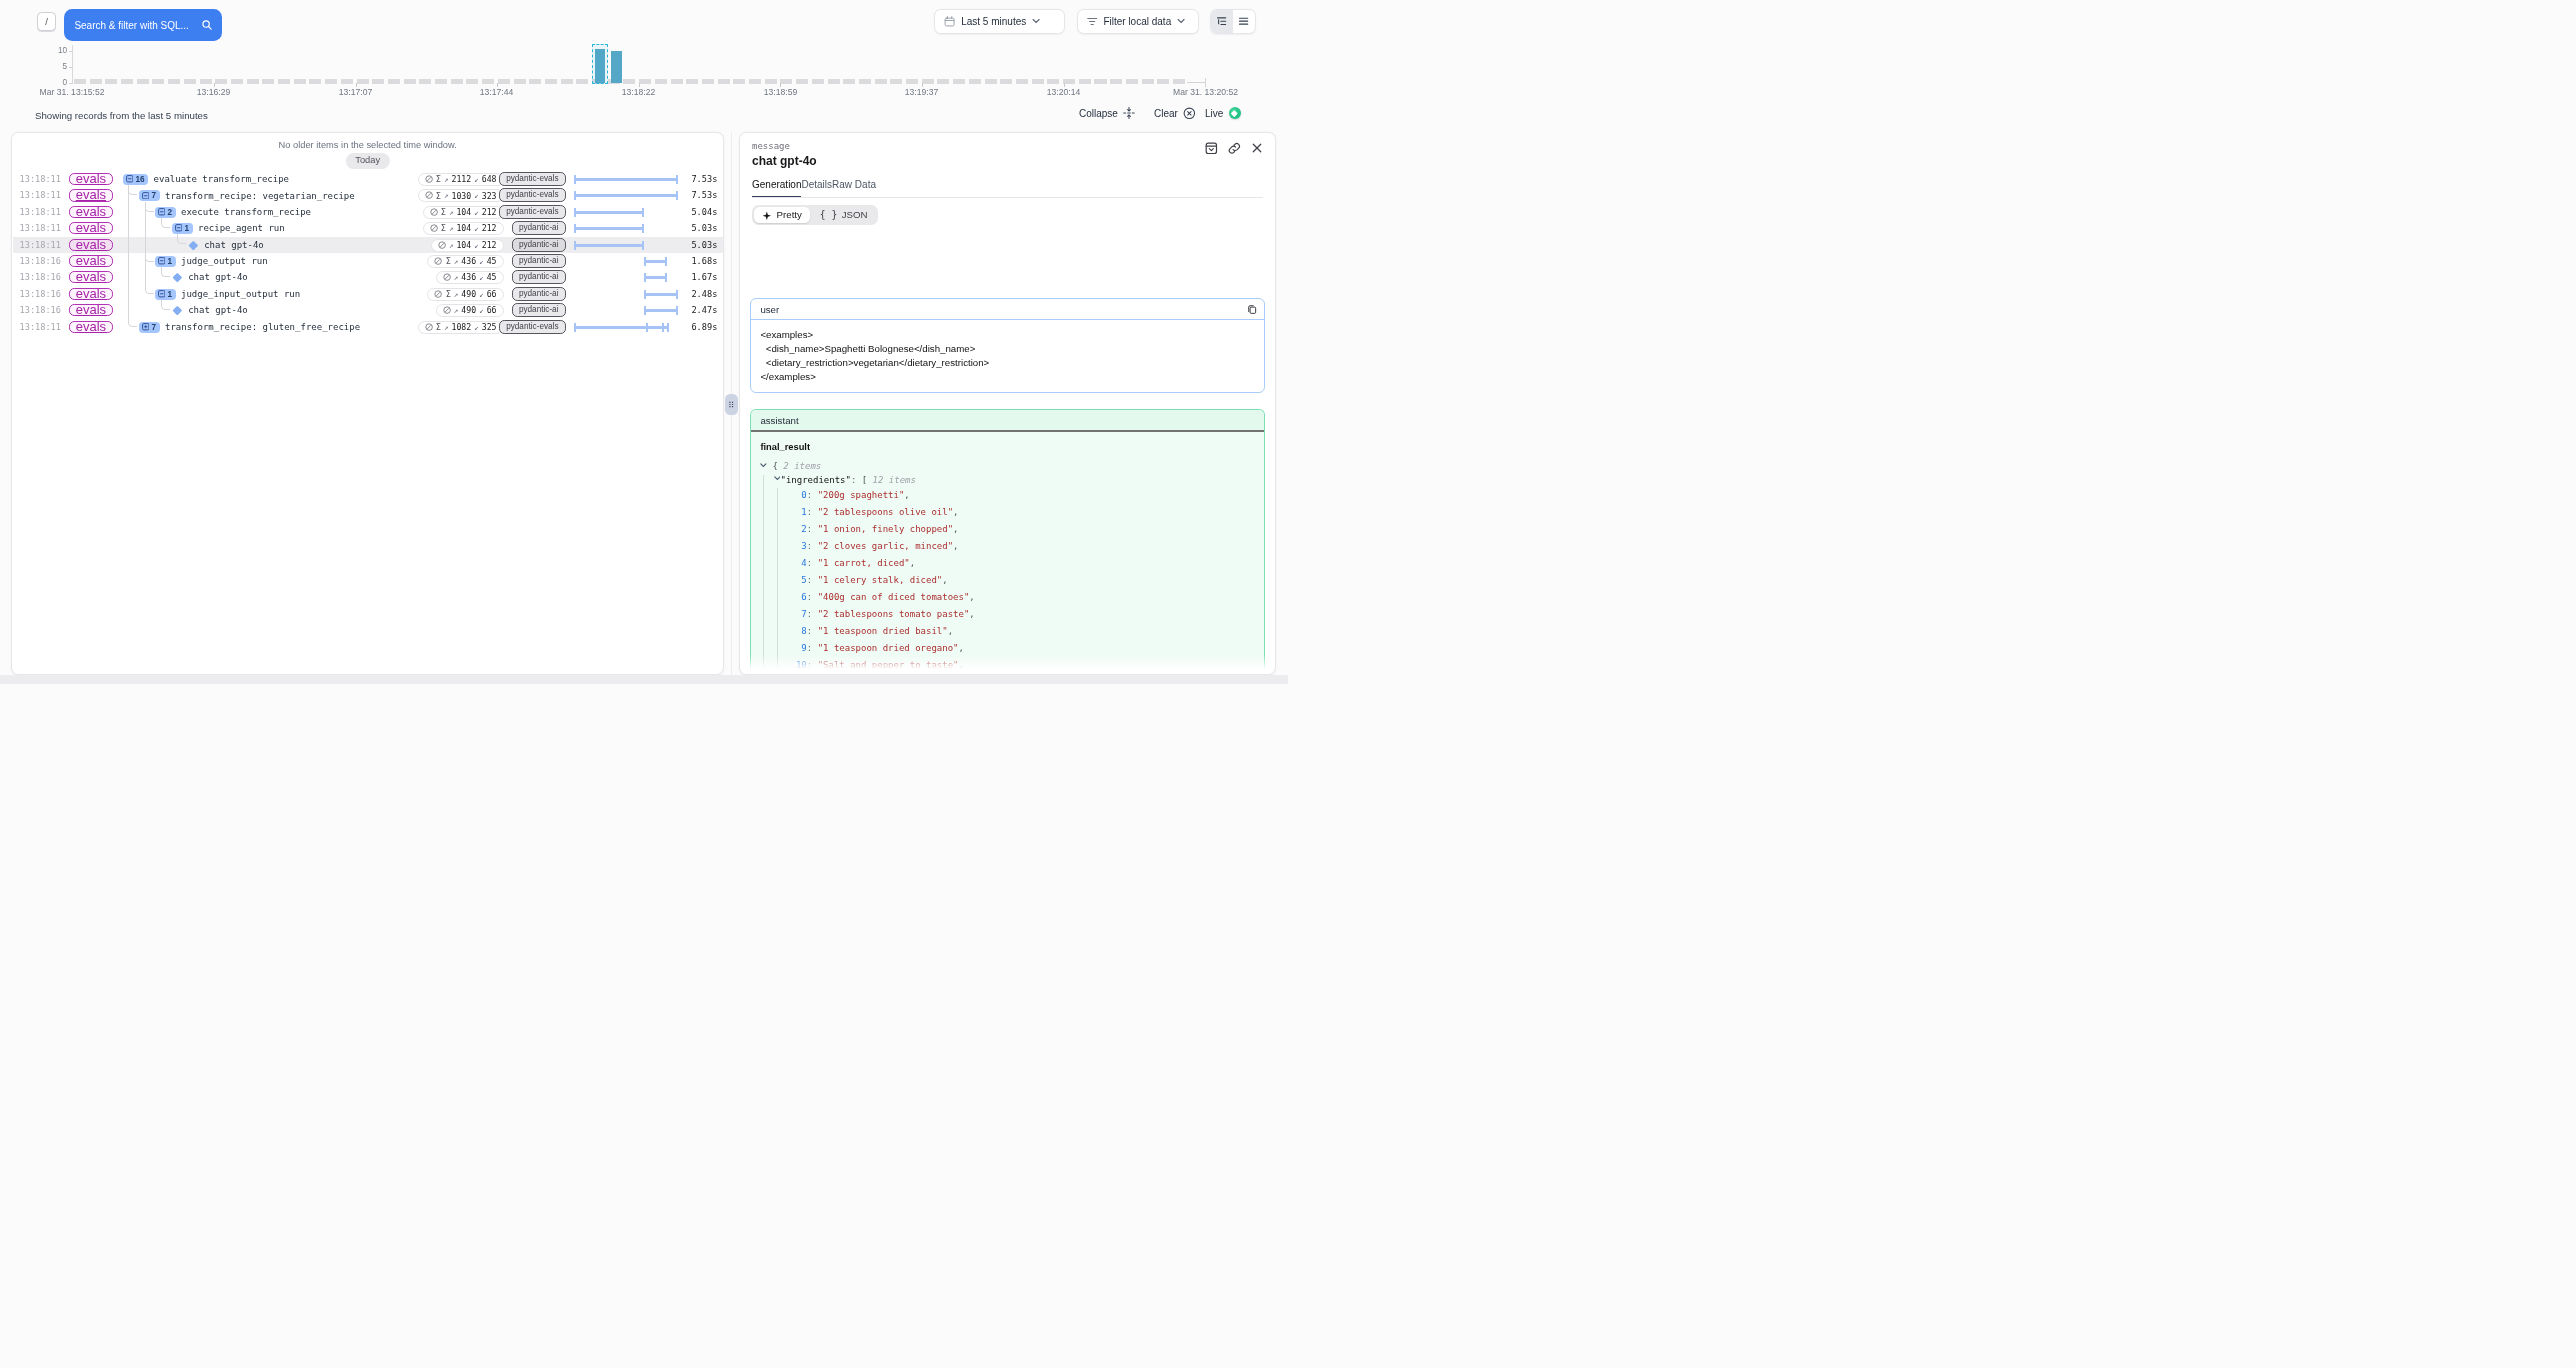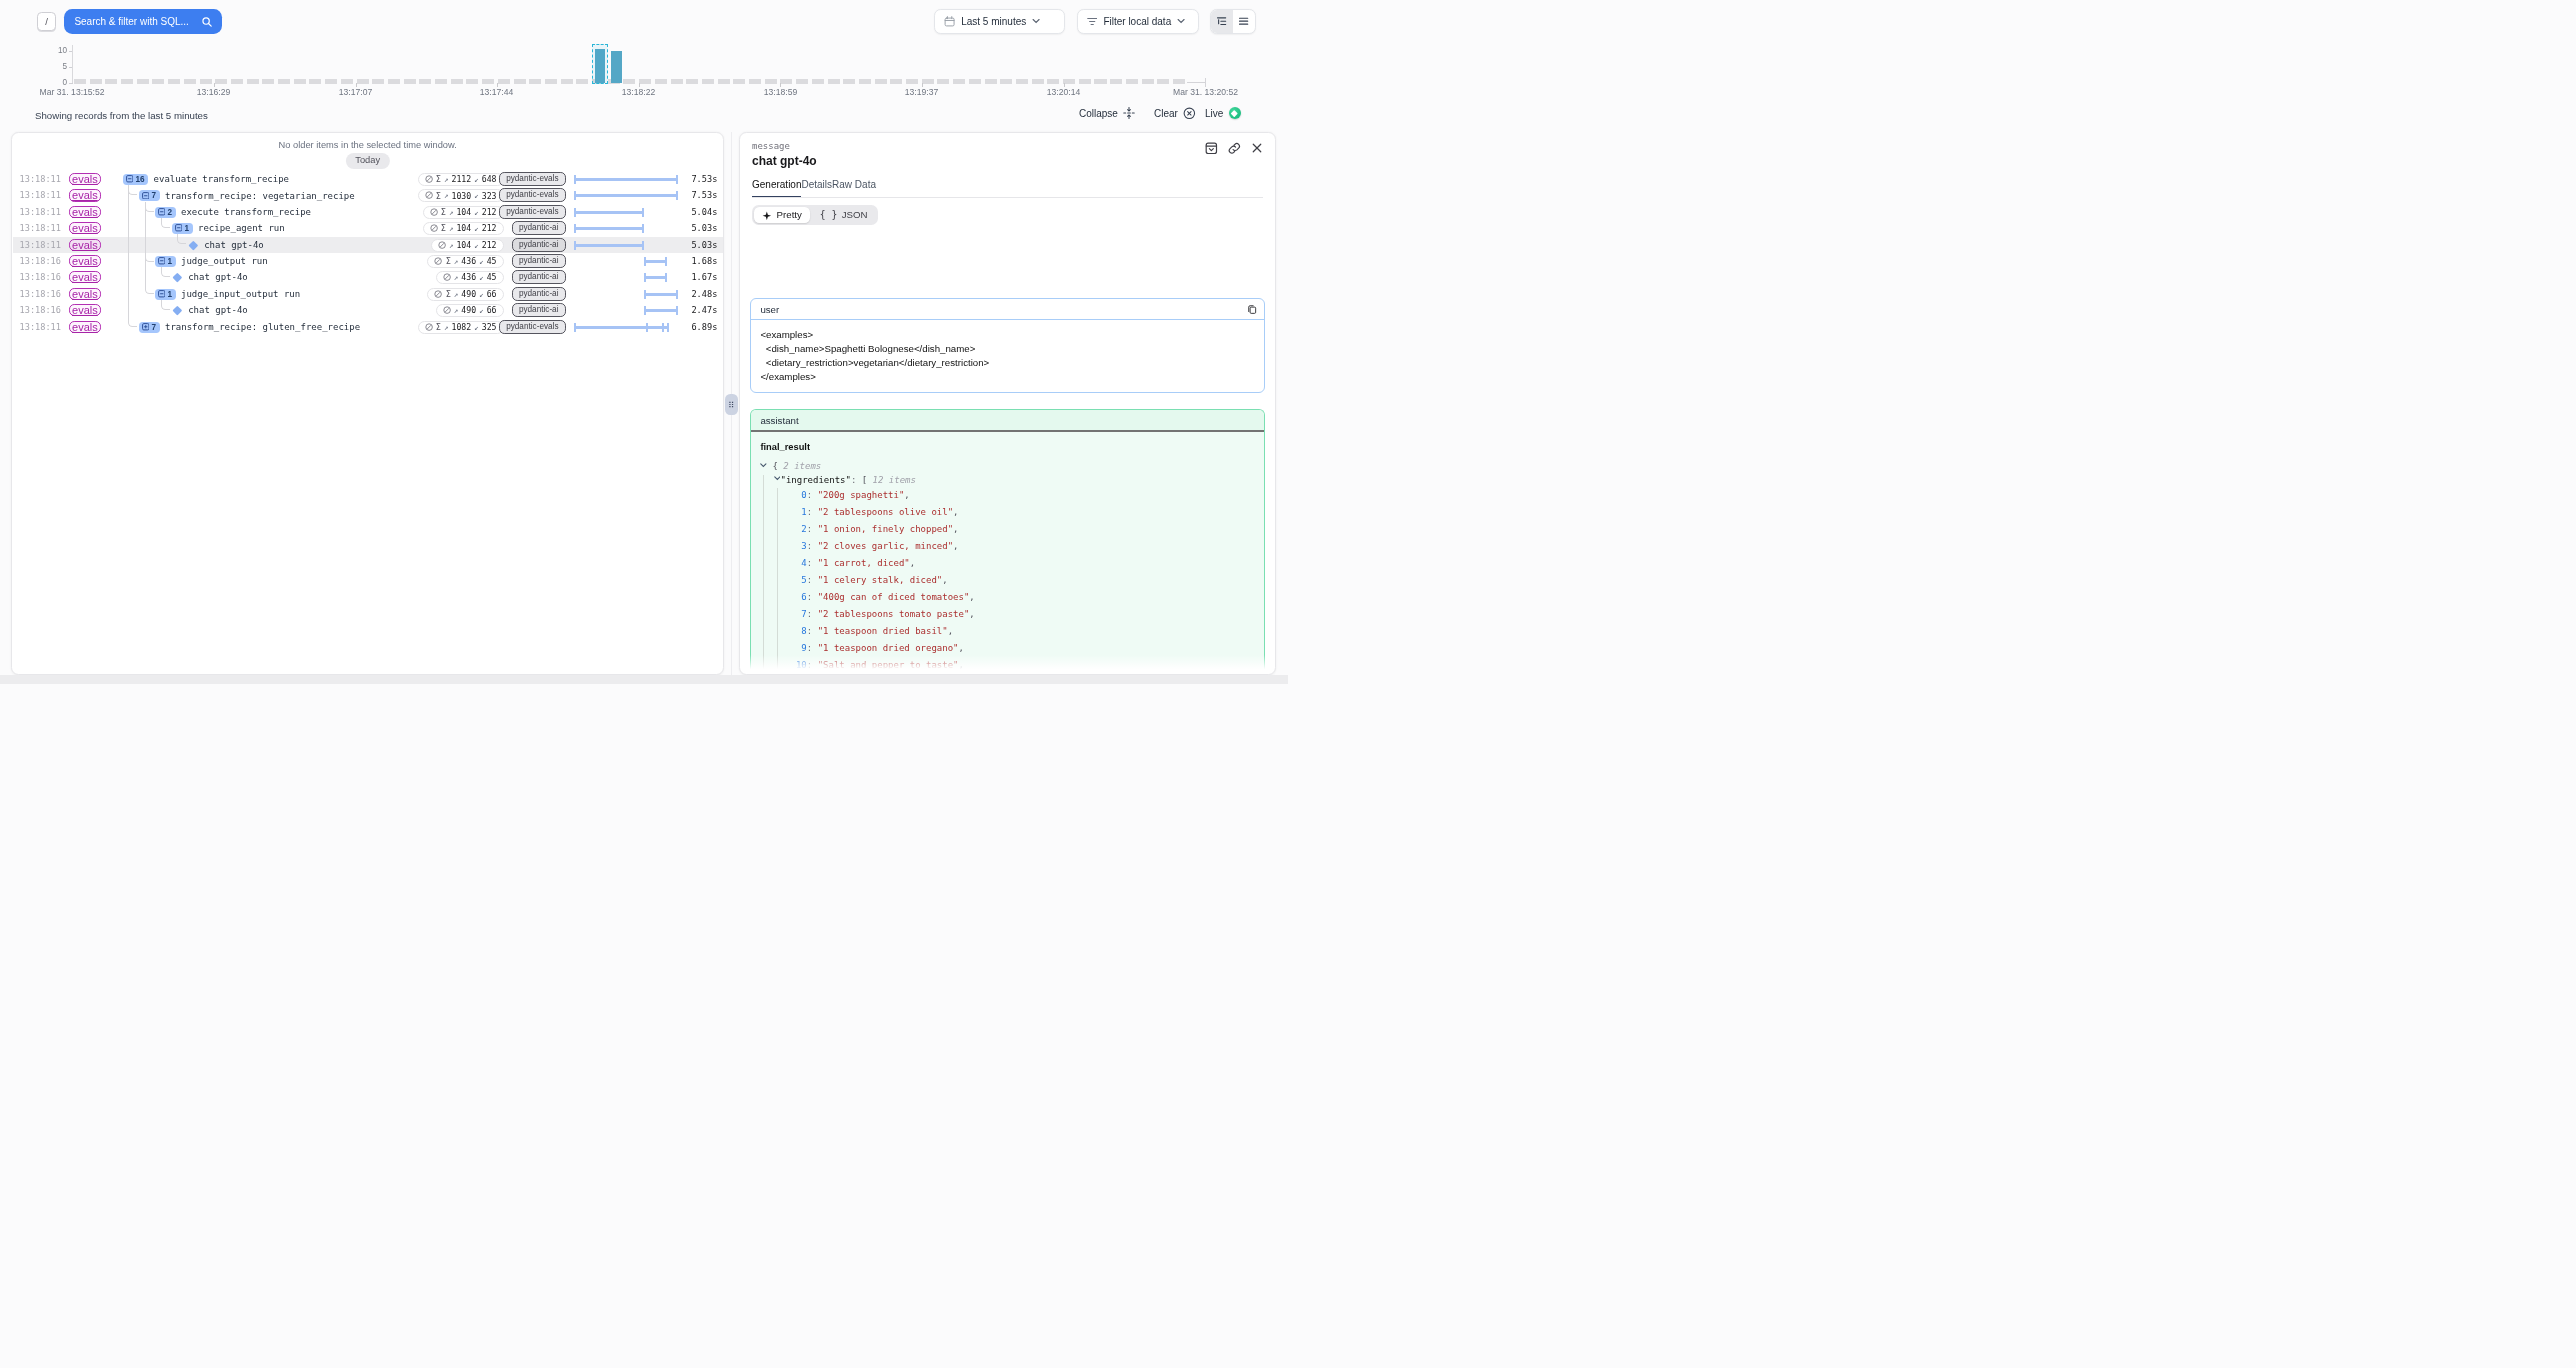--- a/index.html
+++ b/index.html
@@ -5,21 +5,21 @@
   * { margin:0; padding:0; box-sizing:border-box; }
   html,body { background:#fbfbfc; }
   #app { position:relative; width:1288px; height:684px; background:#fbfbfc; overflow:hidden;
          font-family:"Liberation Sans", sans-serif; color:#18181b; }
   .mono { font-family:"DejaVu Sans Mono", monospace; }
 
   
   .slash-key { position:absolute; left:37px; top:12px; width:19.4px; height:19.4px; background:#fff;
     border:0.7px solid #cfcfd4; border-radius:4.5px; box-shadow:0 1.1px 0 #dcdce0; color:#52525b;
     font-size:9.7px; display:flex; align-items:center; justify-content:center; }
-  .search-btn { position:absolute; left:64px; top:9px; width:158px; height:25px; background:#3d7ef0;
+  .search-btn { position:absolute; left:64px; top:9px; width:158px; height:32px; background:#3d7ef0;
     border:none; border-radius:8.2px; color:#fff; font-size:10px; display:flex; align-items:center;
     padding:0 9px 0 10.4px; cursor:pointer; font-family:"Liberation Sans",sans-serif; }
   .search-btn .lbl { flex:1; text-align:left; }
   .tb-btn { position:absolute; top:9px; height:24.6px; background:#fff; border:0.7px solid #e4e6ea;
     border-radius:6.7px; box-shadow:0 0.7px 1.5px rgba(0,0,0,.05); display:flex; align-items:center;
     gap:6px; padding:0 9px; font-size:10px; color:#1f2937; cursor:pointer; font-family:"Liberation Sans",sans-serif;}
   .view-toggle { position:absolute; left:1210px; top:9px; width:46px; height:24.6px; border:0.7px solid #e4e6ea;
     border-radius:6.7px; background:#fff; box-shadow:0 0.7px 1.5px rgba(0,0,0,.05); display:flex; overflow:hidden; }
   .view-toggle .seg { width:23px; display:flex; align-items:center; justify-content:center; cursor:pointer; }
   .view-toggle .seg.active { background:#e7e8eb; }
@@ -61,22 +61,22 @@
   .footer-strip { position:absolute; left:0; top:675px; width:1288px; height:9.7px; background:#ececee; }
 
   
   .empty-notice { position:absolute; left:0; right:0; top:6.7px; text-align:center; font-size:9.3px; color:#6b7280; }
   .date-chip { position:absolute; left:50%; transform:translateX(-50%); top:20px; height:15.7px; background:#e9e9ec;
     color:#52525b; font-size:9.3px; border-radius:8.2px; padding:0 9.7px; line-height:15.7px; cursor:pointer; }
   #rows { position:absolute; left:0; top:38px; right:0; }
   .trow { position:absolute; left:0.7px; right:0.7px; height:16.4px; }
   .trow.selected { background:#ededef; }
   .t-time { position:absolute; left:6.7px; font-size:8.6px; color:#a6a6ae; line-height:16.4px; }
-  .t-badge { position:absolute; left:56px; top:1.5px; width:32px; height:12.7px; border:1px solid #b32fb3;
-    background:#fdf4fd; color:#a723a7; font-size:11px; border-radius:5.2px; text-align:center; line-height:10.8px;text-decoration:underline; }
+  .t-badge { position:absolute; left:56px; top:1.5px; width:44px; height:12.7px; border:1px solid #b32fb3;
+    background:#fdf4fd; color:#a723a7; font-size:13px; border-radius:5.2px; text-align:center; line-height:10.8px;text-decoration:underline; }
   .trow.selected .t-badge { background:#f2dff2; }
   .t-node { position:absolute; top:0; height:16.4px; display:flex; align-items:center; gap:5.2px; }
   .chip { display:inline-flex; align-items:center; gap:2.2px; background:#a5c6fc; border-radius:3.7px;
     padding:1.1px 3.7px 1.1px 3px; color:#21406e; font-size:8.2px; font-weight:bold; cursor:pointer; }
   .leaf-dia { width:6.7px; height:6.7px; background:#85aef2; border-radius:1.1px; transform:rotate(45deg); margin:0 2.2px; }
   .t-name { font-family:"DejaVu Sans Mono",monospace; font-size:9px; color:#1f2937; white-space:nowrap; }
   .conn { position:absolute; border-left:1.1px solid #d6d6da; border-bottom:1.1px solid #d6d6da;
     border-bottom-left-radius:4.5px; }
   .t-metrics { position:absolute; right:219px; top:1.5px; height:13.4px; border:0.7px solid #e4e4e7; background:#fff;
     border-radius:6.7px; display:flex; align-items:center; gap:3px; padding:0 6px; font-size:8.2px;

